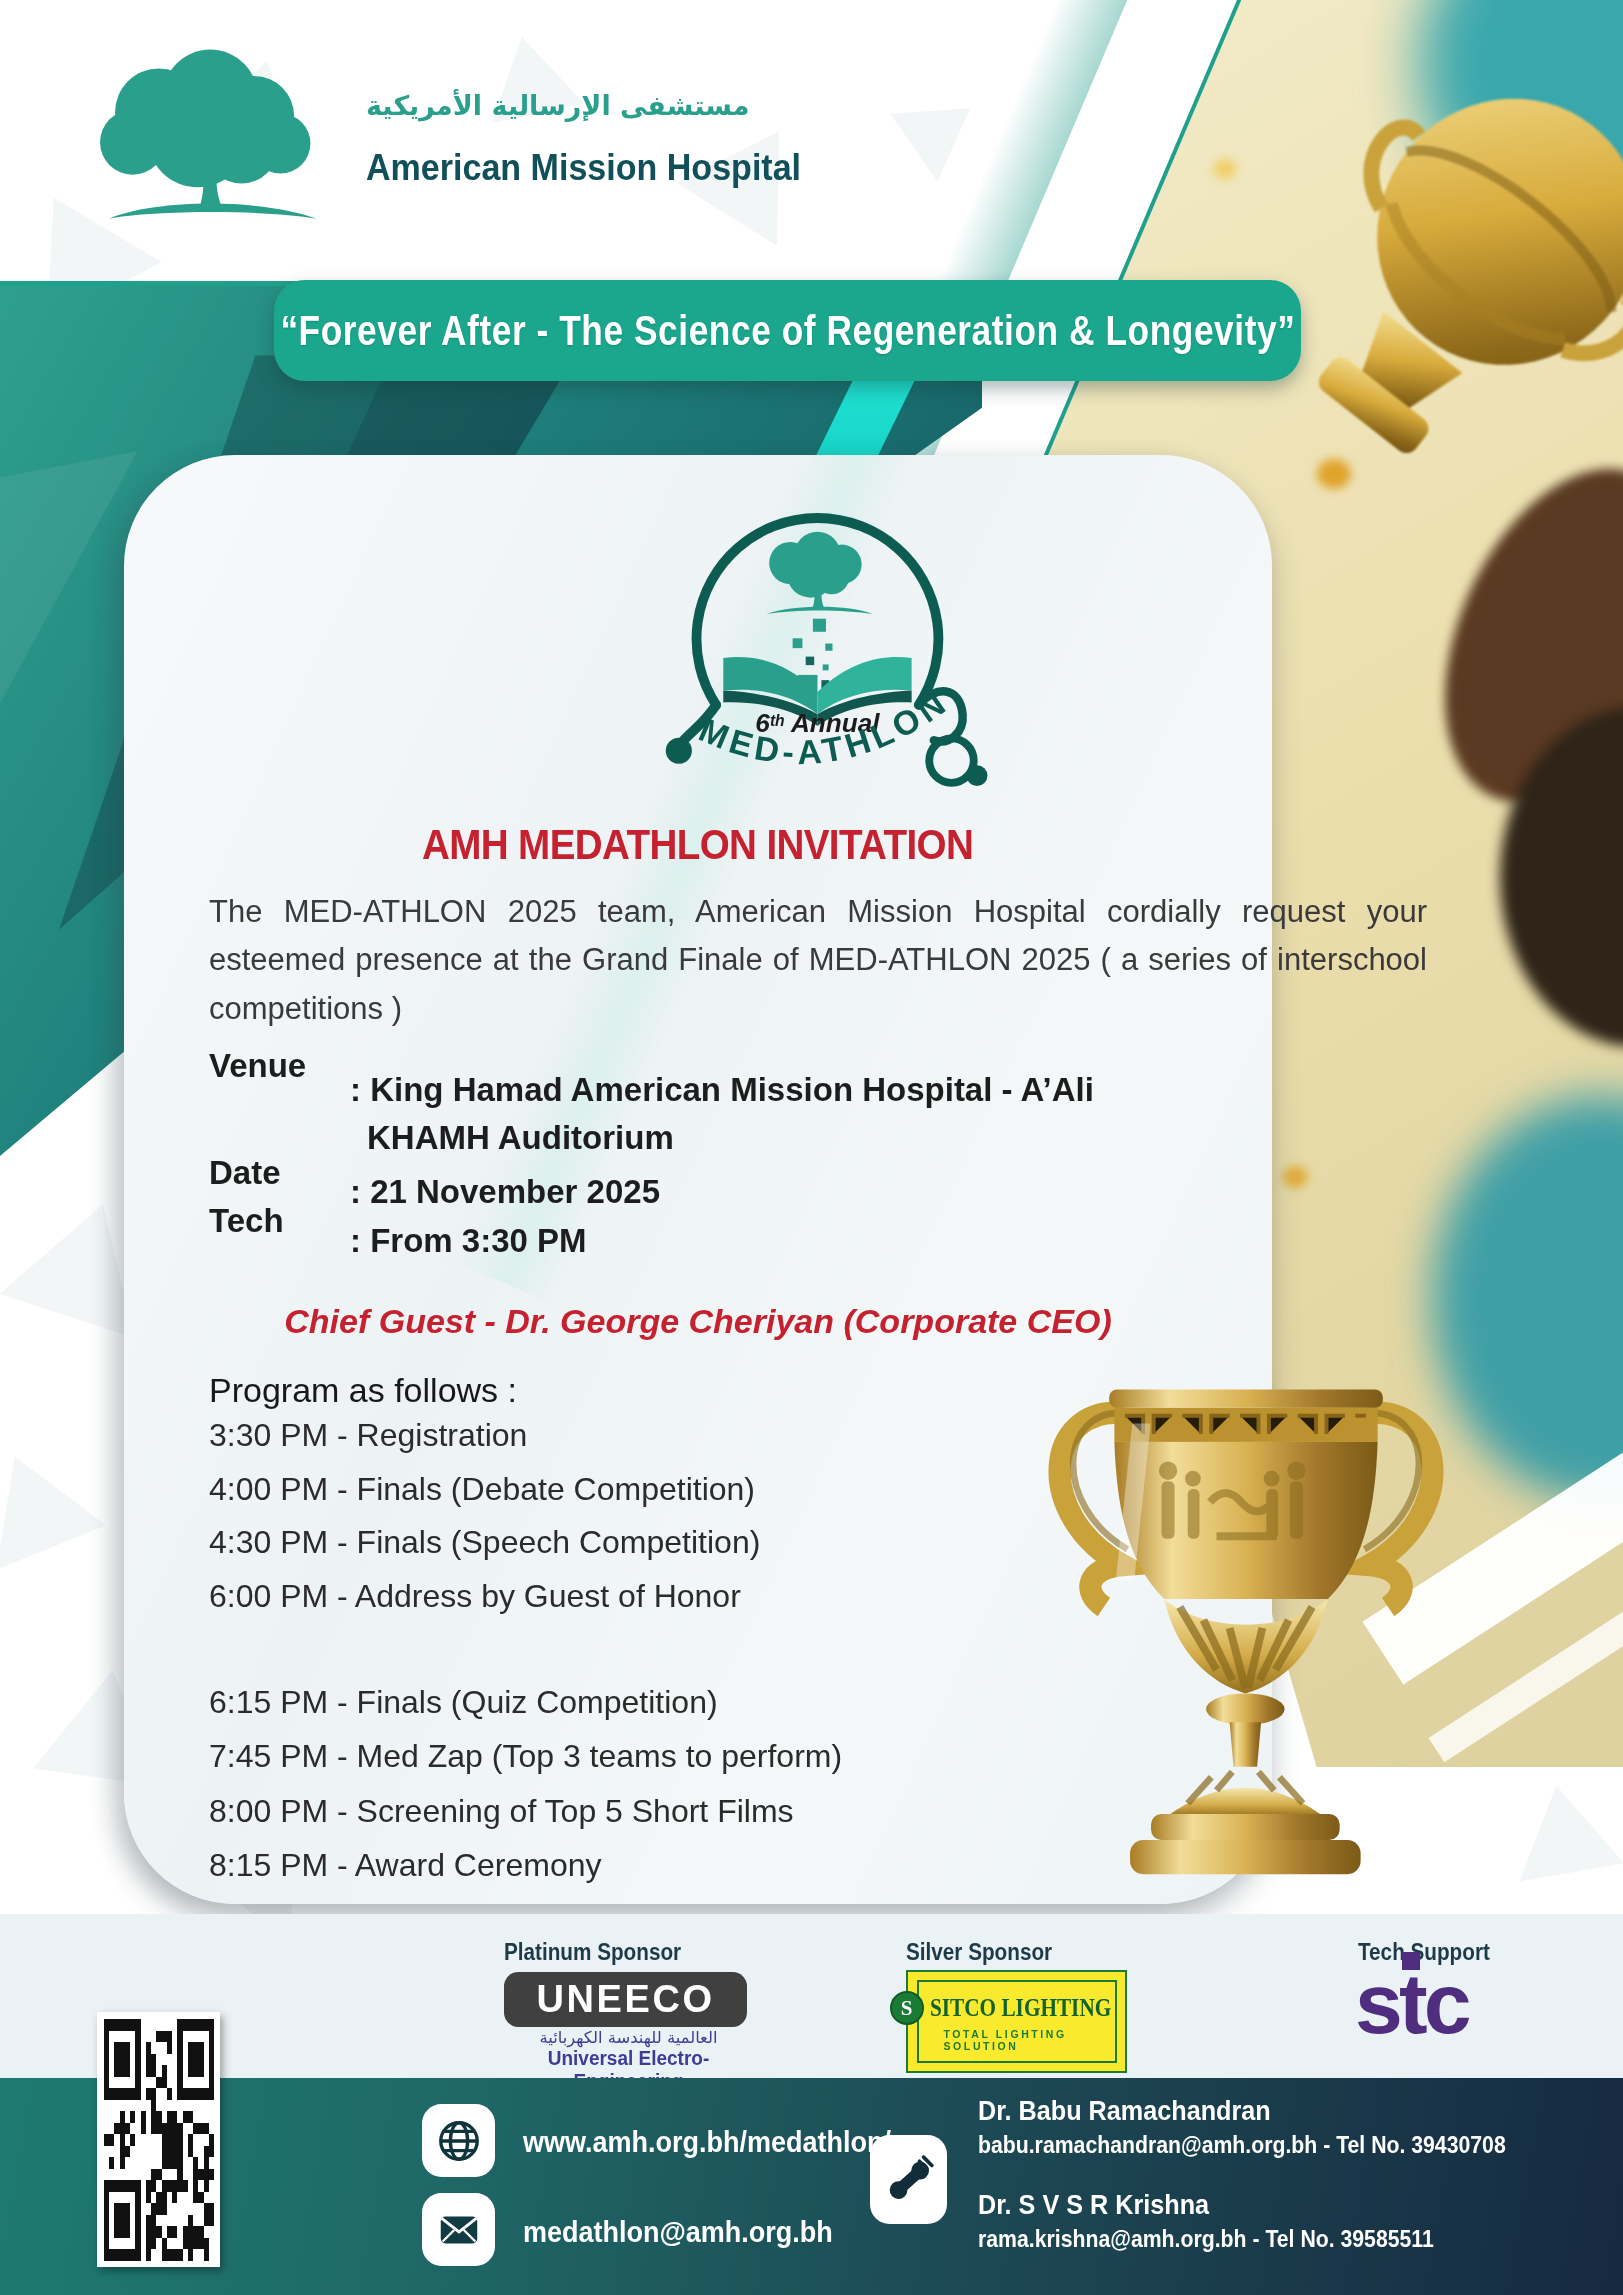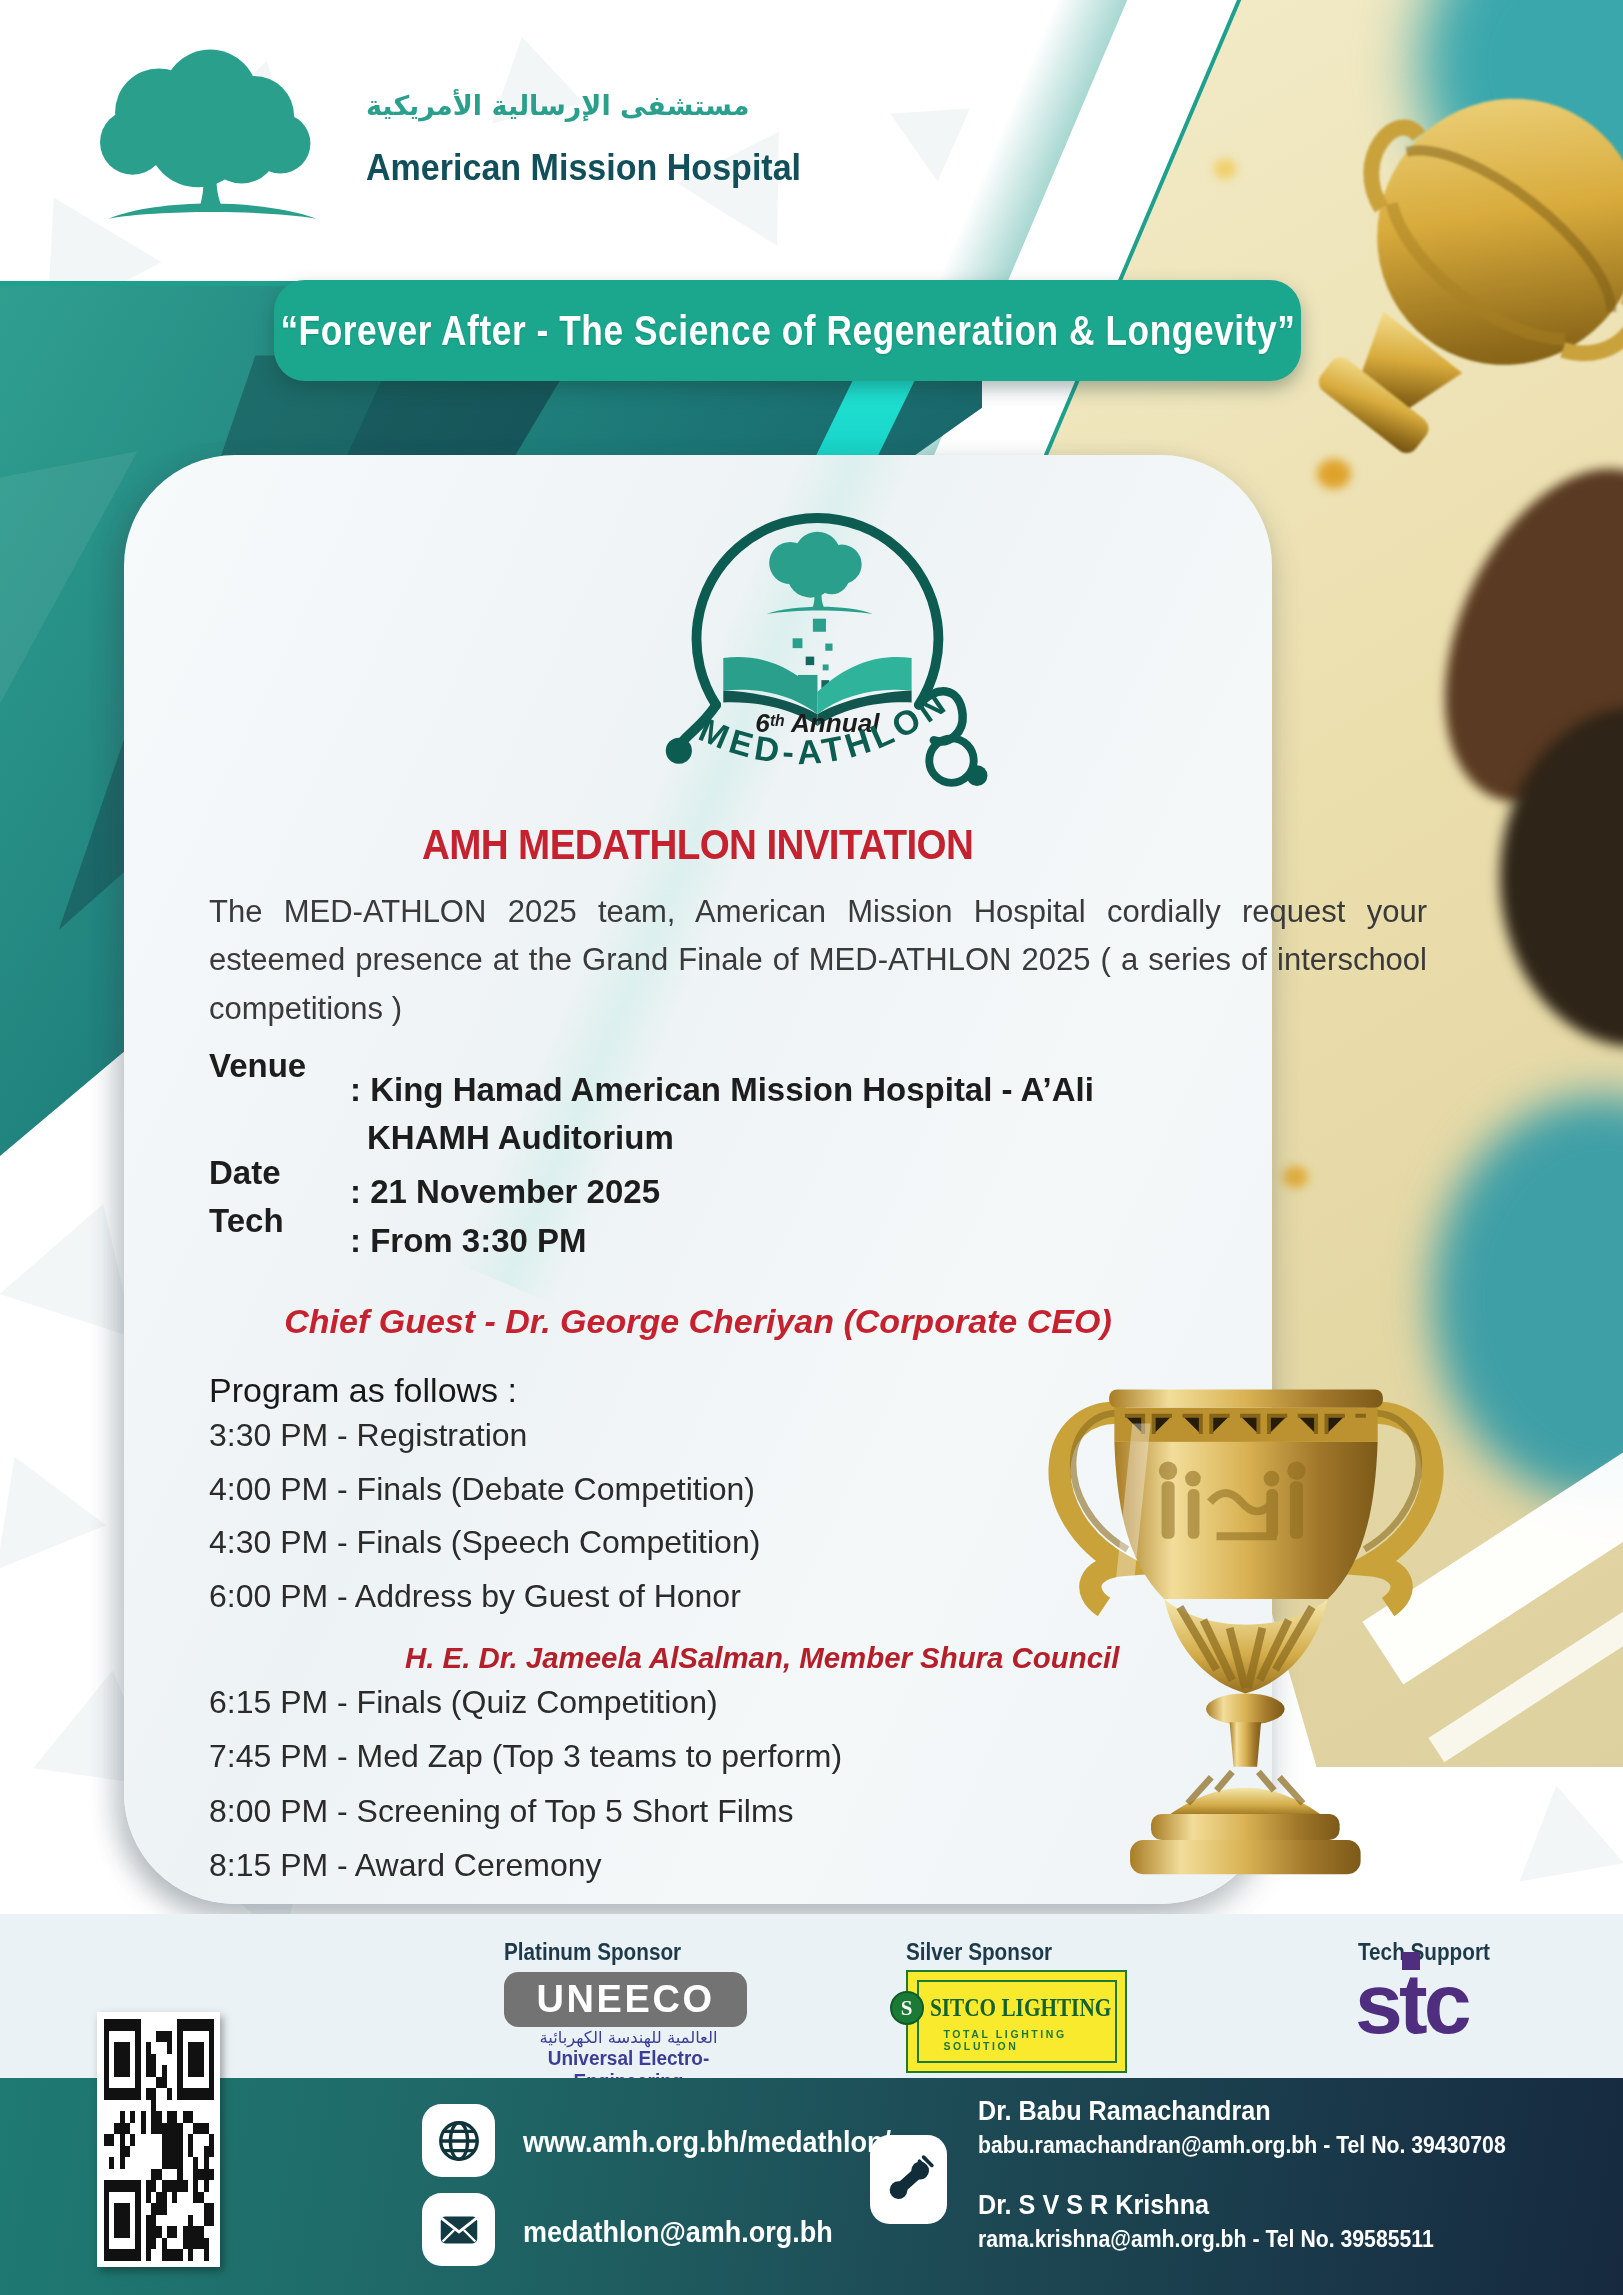--- a/index.html
+++ b/index.html
@@ -79,21 +79,21 @@
       font-style:italic;color:#c5212e;}
   .pheading{left:85px;top:916px;font-size:34px;font-weight:400;color:#181818;}
   .pitem{left:85px;font-size:32px;color:#2b2b2b;white-space:nowrap;}
   .honor{left:281px;top:1186px;font-size:29.4px;font-weight:bold;font-style:italic;color:#b51f2a;}
 
   
   .strip{left:0;top:1914px;width:1623px;height:164px;background:#ebf2f5;}
   .sp-label{position:absolute;top:25px;font-size:23px;font-weight:bold;color:#1c3a49;
       transform:scaleX(.9);transform-origin:left center;white-space:nowrap;}
   .uneeco{position:absolute;left:504px;top:58px;width:249px;text-align:center;}
-  .uneeco .box{width:243px;height:55px;background:#737373;border-radius:14.4px;display:flex;
+  .uneeco .box{width:243px;height:55px;background:#404040;border-radius:14.4px;display:flex;
       align-items:center;justify-content:center;color:#ffffff;font-size:38px;font-weight:bold;
       letter-spacing:2.6px;}
   .uneeco .ar{font-size:16.4px;color:#3c3e96;font-family:"DejaVu Sans",sans-serif;margin-top:1.3px;}
   .uneeco .en{font-size:20px;color:#3c3e96;font-weight:bold;transform:scaleX(.95);}
   .sitco{position:absolute;left:906px;top:56px;width:217px;height:99px;background:#f9ea2e;
       border:2.6px solid #1c7a37;display:flex;align-items:center;justify-content:center;}
   .sitco .inner{width:196px;height:79px;border:2.6px solid #1c7a37;display:flex;flex-direction:column;
       align-items:center;justify-content:center;background:#f9ea2e;}
   .sitco .row{display:flex;align-items:center;gap:6.5px;}
   .sitco .s-circ{width:30px;height:30px;border-radius:50%;background:#1c7a37;color:#ffffff;
@@ -264,21 +264,20 @@
   <div class="abs vlabel" style="left:85px;top:747px;">Tech</div>
   <div class="abs vvalue" style="left:226px;top:767px;">: From 3:30 PM</div>
 
   <div class="abs chief">Chief Guest - Dr. George Cheriyan (Corporate CEO)</div>
 
   <div class="abs pheading">Program as follows :</div>
   <div class="abs pitem" style="top:962px;">3:30 PM - Registration</div>
   <div class="abs pitem" style="top:1016px;">4:00 PM - Finals (Debate Competition)</div>
   <div class="abs pitem" style="top:1069px;">4:30 PM - Finals (Speech Competition)</div>
   <div class="abs pitem" style="top:1123px;">6:00 PM - Address by Guest of Honor</div>
-  <div class="abs honor">H. E. Dr. Jameela AlSalman, Member Shura Council</div>
   <div class="abs pitem" style="top:1229px;">6:15 PM - Finals (Quiz Competition)</div>
   <div class="abs pitem" style="top:1283px;">7:45 PM - Med Zap (Top 3 teams to perform)</div>
   <div class="abs pitem" style="top:1338px;">8:00 PM - Screening of Top 5 Short Films</div>
   <div class="abs pitem" style="top:1392px;">8:15 PM - Award Ceremony</div>
 
   <svg class="abs" style="left:896px;top:890px;width:452px;height:537px;" viewBox="0 0 345 410">
     <defs>
       <linearGradient id="gold" x1="0" y1="0" x2="1" y2="0">
         <stop offset="0" stop-color="#a87c24"></stop>
           <stop offset=".22" stop-color="#f2dd9a"></stop>

